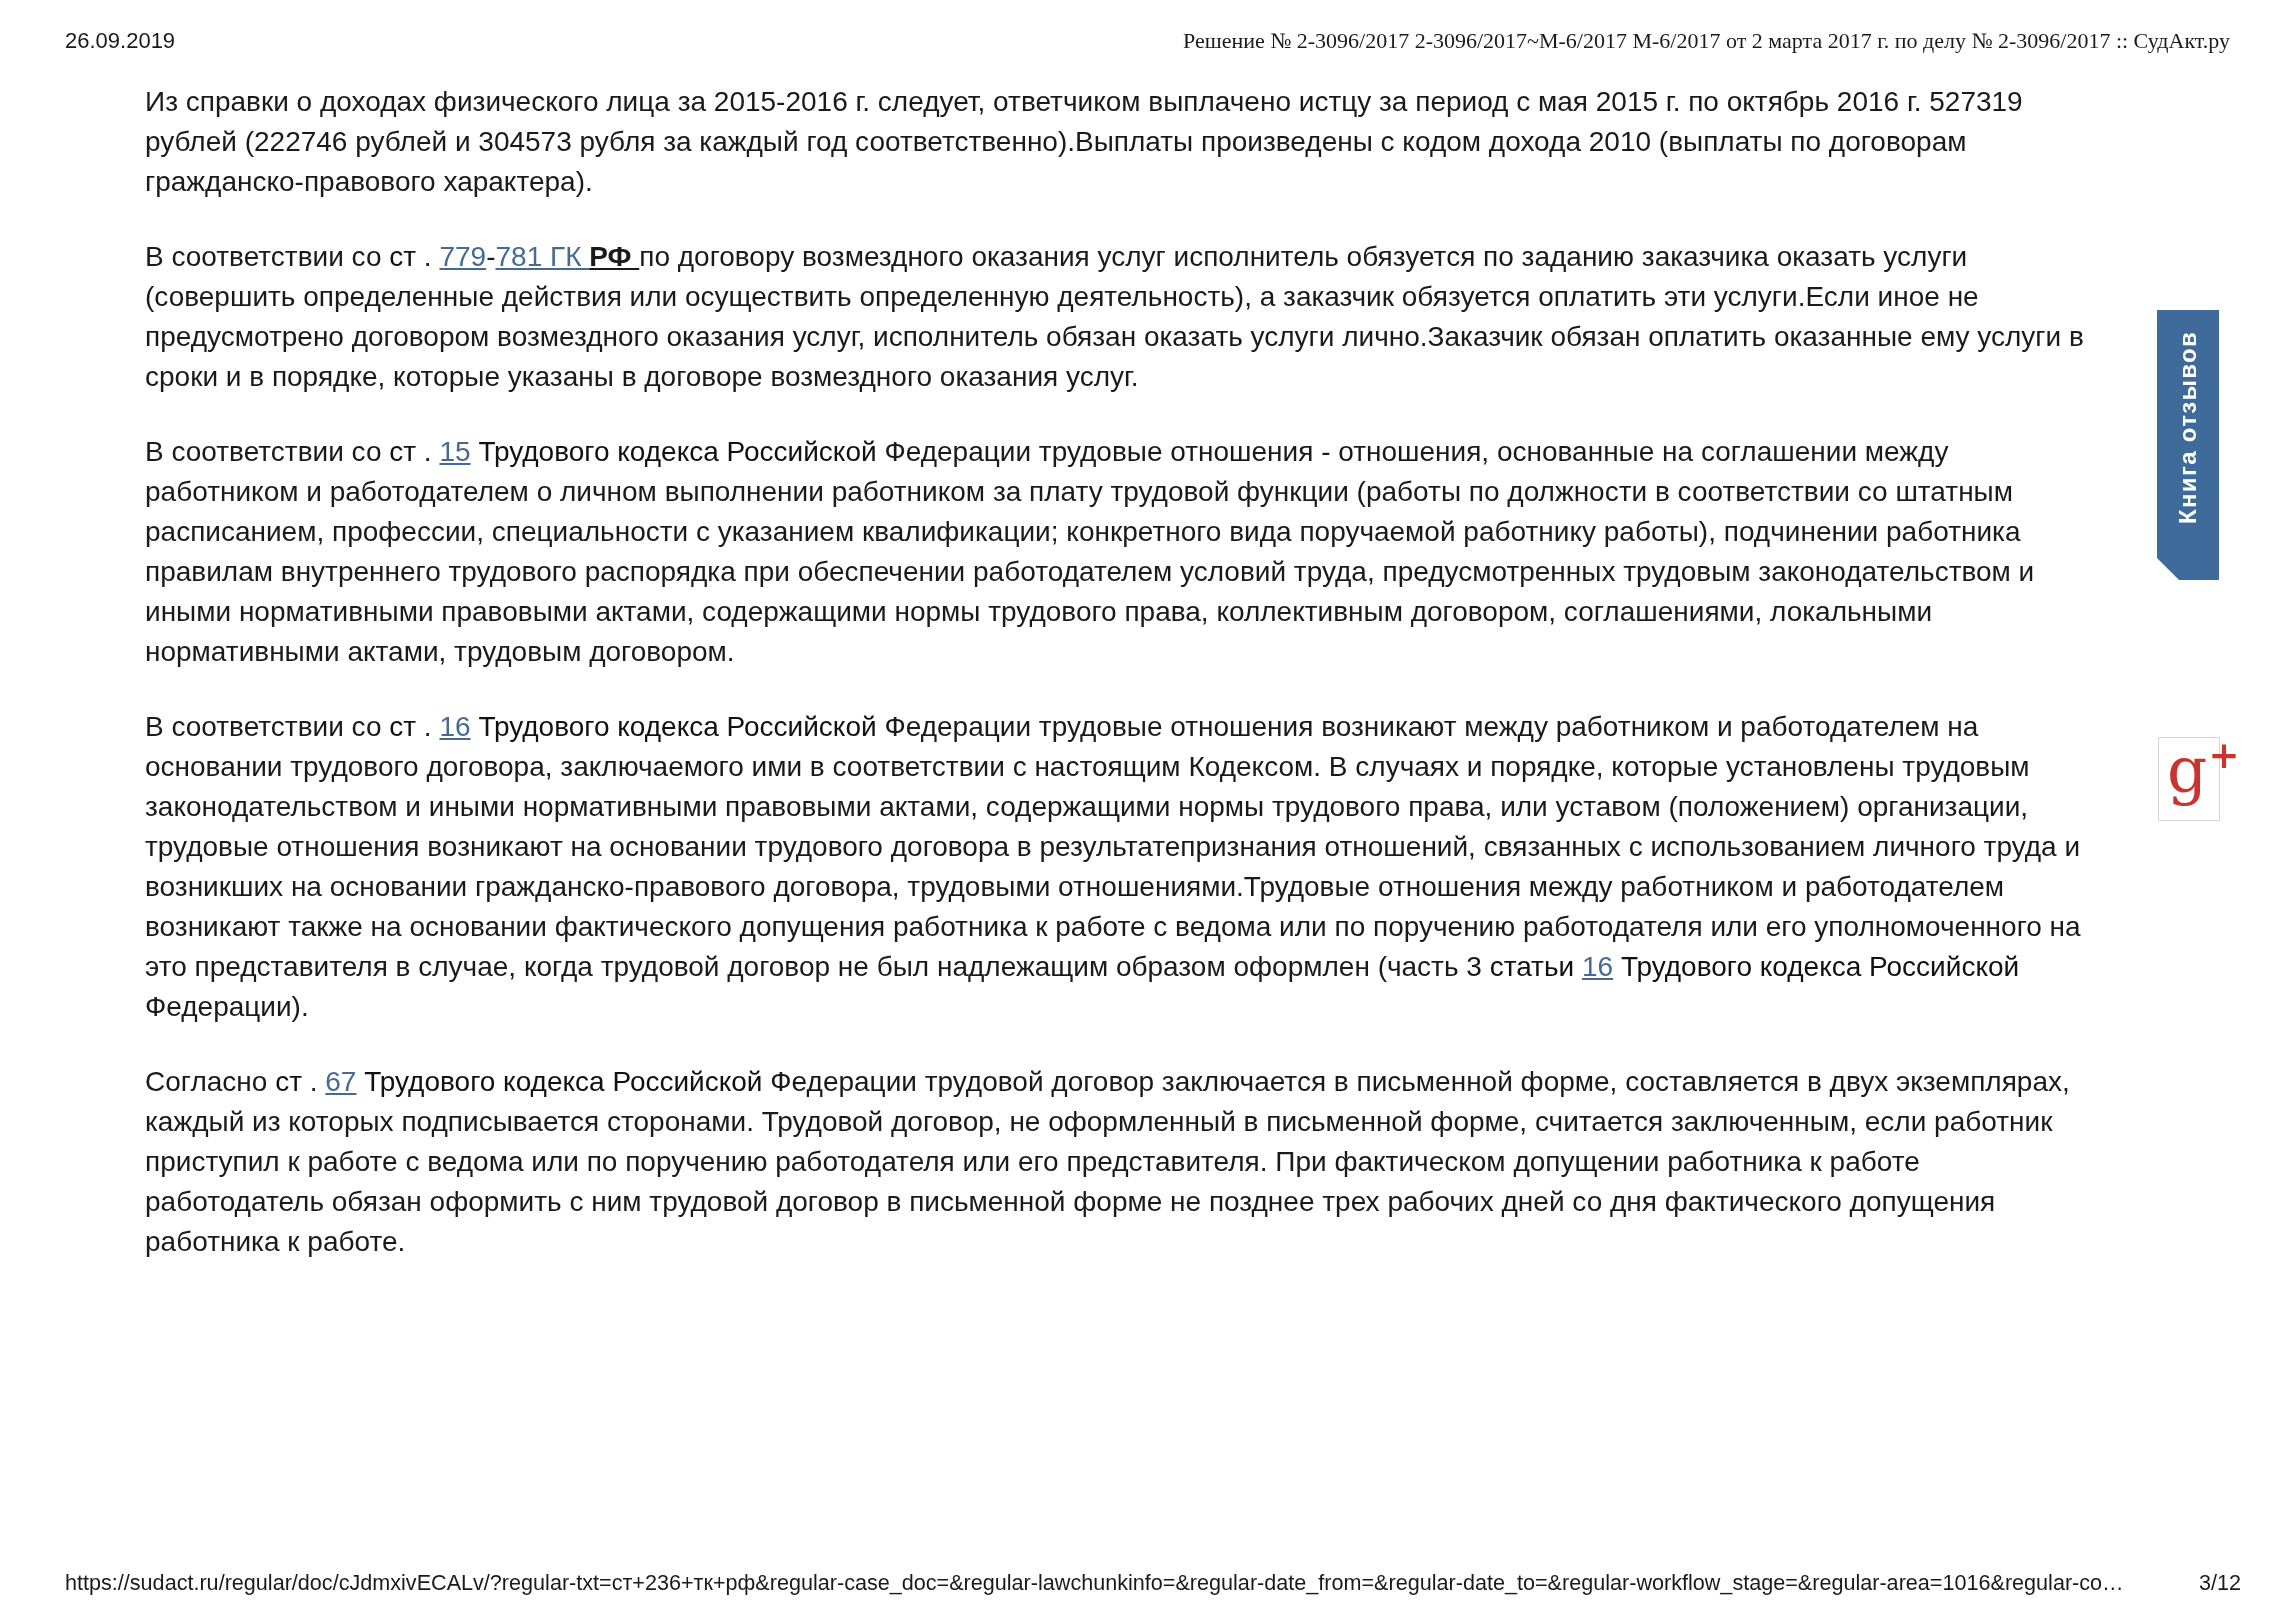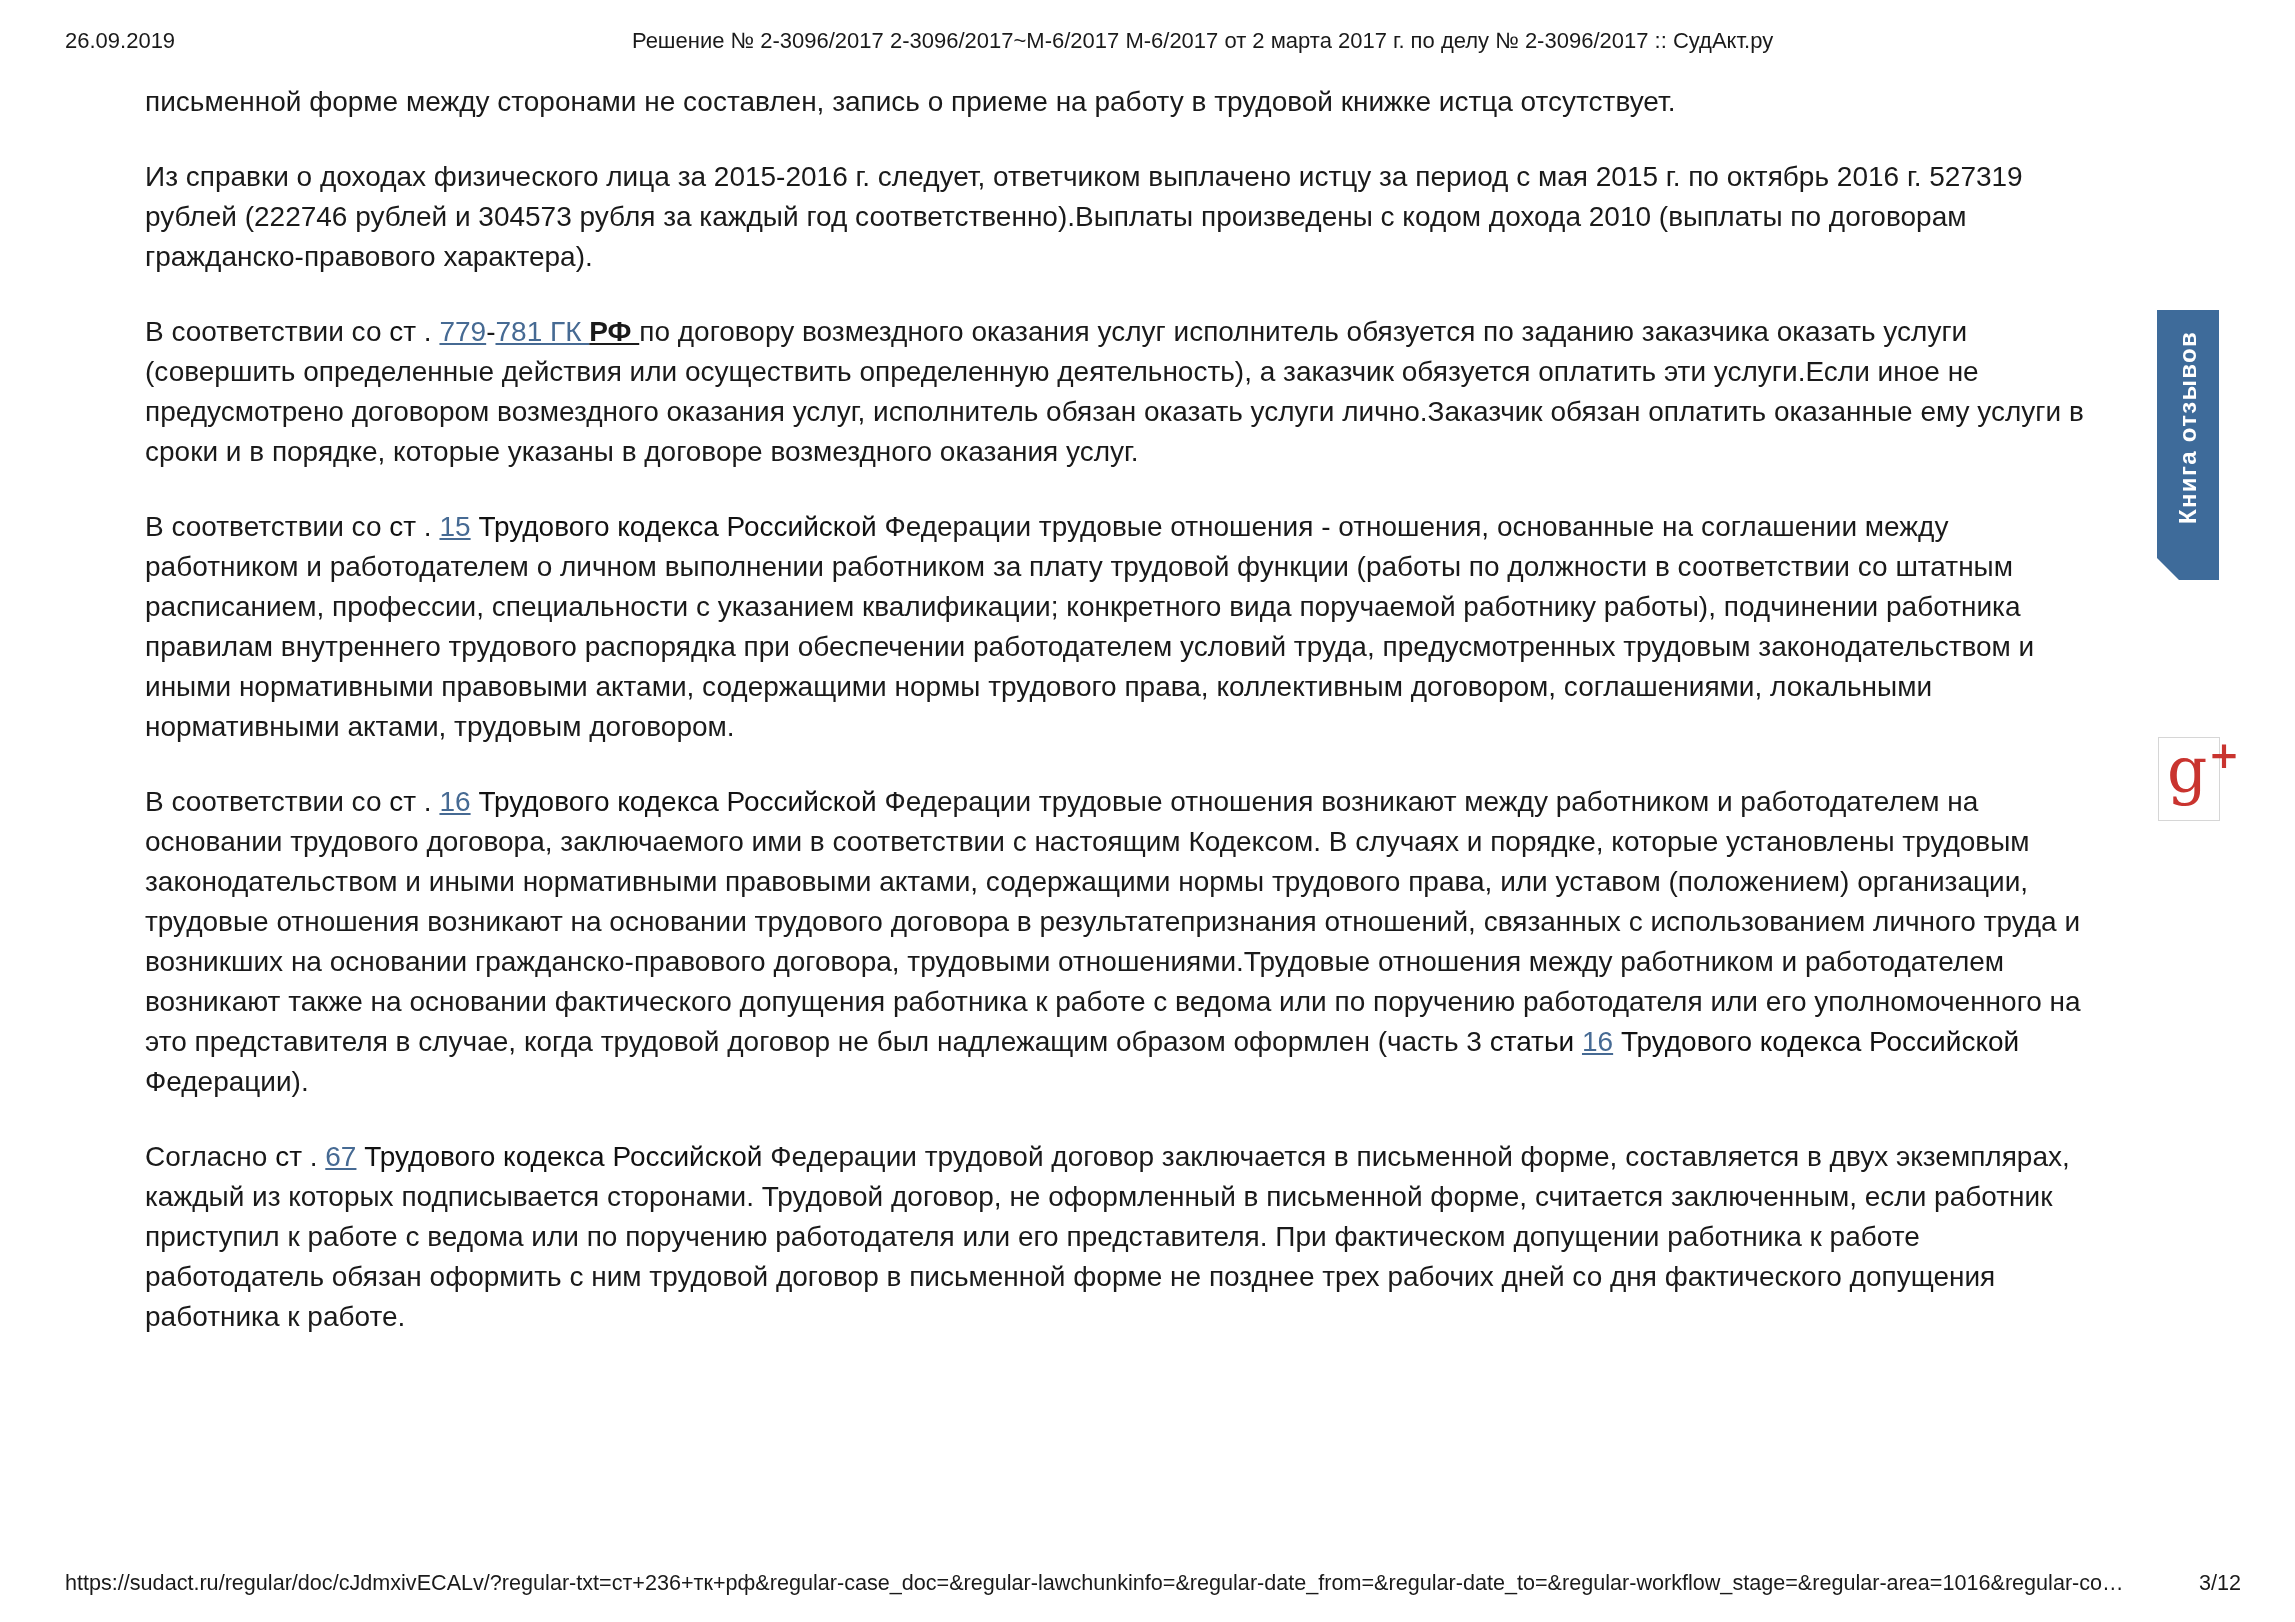--- a/index.html
+++ b/index.html
@@ -11,21 +11,21 @@
     color:#1a1a1a;
     overflow:hidden;
   }
   
   .print-header{
     position:absolute;left:65px;right:65px;top:28px;
     display:flex;align-items:baseline;
     font-size:22px;line-height:26px;color:#1a1a1a;
   }
   .print-date{flex:none;}
-  .print-title{flex:1;text-align:center;white-space:nowrap;overflow:hidden;}
+  .print-title{flex:1;text-align:right;white-space:nowrap;overflow:hidden;font-family:Liberation Serif, serif;}
   
   .doc{
     position:absolute;left:145px;top:82px;width:1957px;
     font-size:28px;line-height:40px;
   }
   .doc p{margin:0 0 35px 0;}
   .doc .bold{font-weight:400;color:#111;}
   .doc a{color:var(--link-blue,#466a93);text-decoration:underline;cursor:pointer;}
   .doc a.bold-dark{color:#1a1a1a;font-weight:700;}
   
@@ -73,21 +73,20 @@
 </head>
 <body style="--accent-blue: #3e6b9a; --link-blue: #466a93; --gplus-red: #c9342f;">
 
 <header class="print-header">
   <span class="print-date">26.09.2019</span>
   <span class="print-title">Решение № 2-3096/2017 2-3096/2017~М-6/2017 М-6/2017 от 2 марта 2017 г. по делу № 2-3096/2017 :: СудАкт.ру</span>
 </header>
 
 <main class="doc">
   <div id="paragraphs">
-      <p><span>письменной форме между сторонами не составлен, запись о приеме на работу в трудовой книжке истца отсутствует.</span></p>
       <p><span>Из справки о доходах физического лица за 2015-2016 г. следует, ответчиком выплачено истцу за период с мая 2015 г. по октябрь 2016 г. 527319 рублей (222746 рублей и 304573 рубля за каждый год соответственно).Выплаты произведены с кодом дохода 2010 (выплаты по договорам гражданско-правового характера).</span></p>
       <p><span>В соответствии со </span><span class="bold">ст</span><span> . </span><a>779</a><span>-</span><a>781 ГК </a><a class="bold-dark">РФ </a><span>по договору возмездного оказания услуг исполнитель обязуется по заданию заказчика оказать услуги (совершить определенные действия или осуществить определенную деятельность), а заказчик обязуется оплатить эти услуги.Если иное не предусмотрено договором возмездного оказания услуг, исполнитель обязан оказать услуги лично.Заказчик обязан оплатить оказанные ему услуги в сроки и в порядке, которые указаны в договоре возмездного оказания услуг.</span></p>
       <p><span>В соответствии со </span><span class="bold">ст</span><span> . </span><a>15</a><span> </span><span class="bold">Трудового кодекса Российской</span><span> Федерации трудовые отношения - отношения, основанные на соглашении между работником и работодателем о личном выполнении работником за плату трудовой функции (работы по должности в соответствии со штатным расписанием, профессии, специальности с указанием квалификации; конкретного вида поручаемой работнику работы), подчинении работника правилам внутреннего трудового распорядка при обеспечении работодателем условий труда, предусмотренных трудовым законодательством и иными нормативными правовыми актами, содержащими нормы трудового права, коллективным договором, соглашениями, локальными нормативными актами, трудовым договором.</span></p>
       <p><span>В соответствии со </span><span class="bold">ст</span><span> . </span><a>16</a><span> </span><span class="bold">Трудового кодекса Российской</span><span> Федерации трудовые отношения возникают между работником и работодателем на основании трудового договора, заключаемого ими в соответствии с настоящим Кодексом. В случаях и порядке, которые установлены трудовым законодательством и иными нормативными правовыми актами, содержащими нормы трудового права, или уставом (положением) организации, трудовые отношения возникают на основании трудового договора в результатепризнания отношений, связанных с использованием личного труда и возникших на основании гражданско-правового договора, трудовыми отношениями.Трудовые отношения между работником и работодателем возникают также на основании фактического допущения работника к работе с ведома или по поручению работодателя или его уполномоченного на это представителя в случае, когда трудовой договор не был надлежащим образом оформлен (часть 3 </span><span class="bold">статьи</span><span> </span><a>16</a><span> </span><span class="bold">Трудового кодекса Российской</span><span> Федерации).</span></p>
       <p><span>Согласно </span><span class="bold">ст</span><span> . </span><a>67</a><span> </span><span class="bold">Трудового кодекса Российской</span><span> Федерации трудовой договор заключается в письменной форме, составляется в двух экземплярах, каждый из которых подписывается сторонами. Трудовой договор, не оформленный в письменной форме, считается заключенным, если работник приступил к работе с ведома или по поручению работодателя или его представителя. При фактическом допущении работника к работе работодатель обязан оформить с ним трудовой договор в письменной форме не позднее трех рабочих дней со дня фактического допущения работника к работе.</span></p>
     </div>
 </main>
 
 <aside class="feedback-banner">
   <span>Книга отзывов</span>

